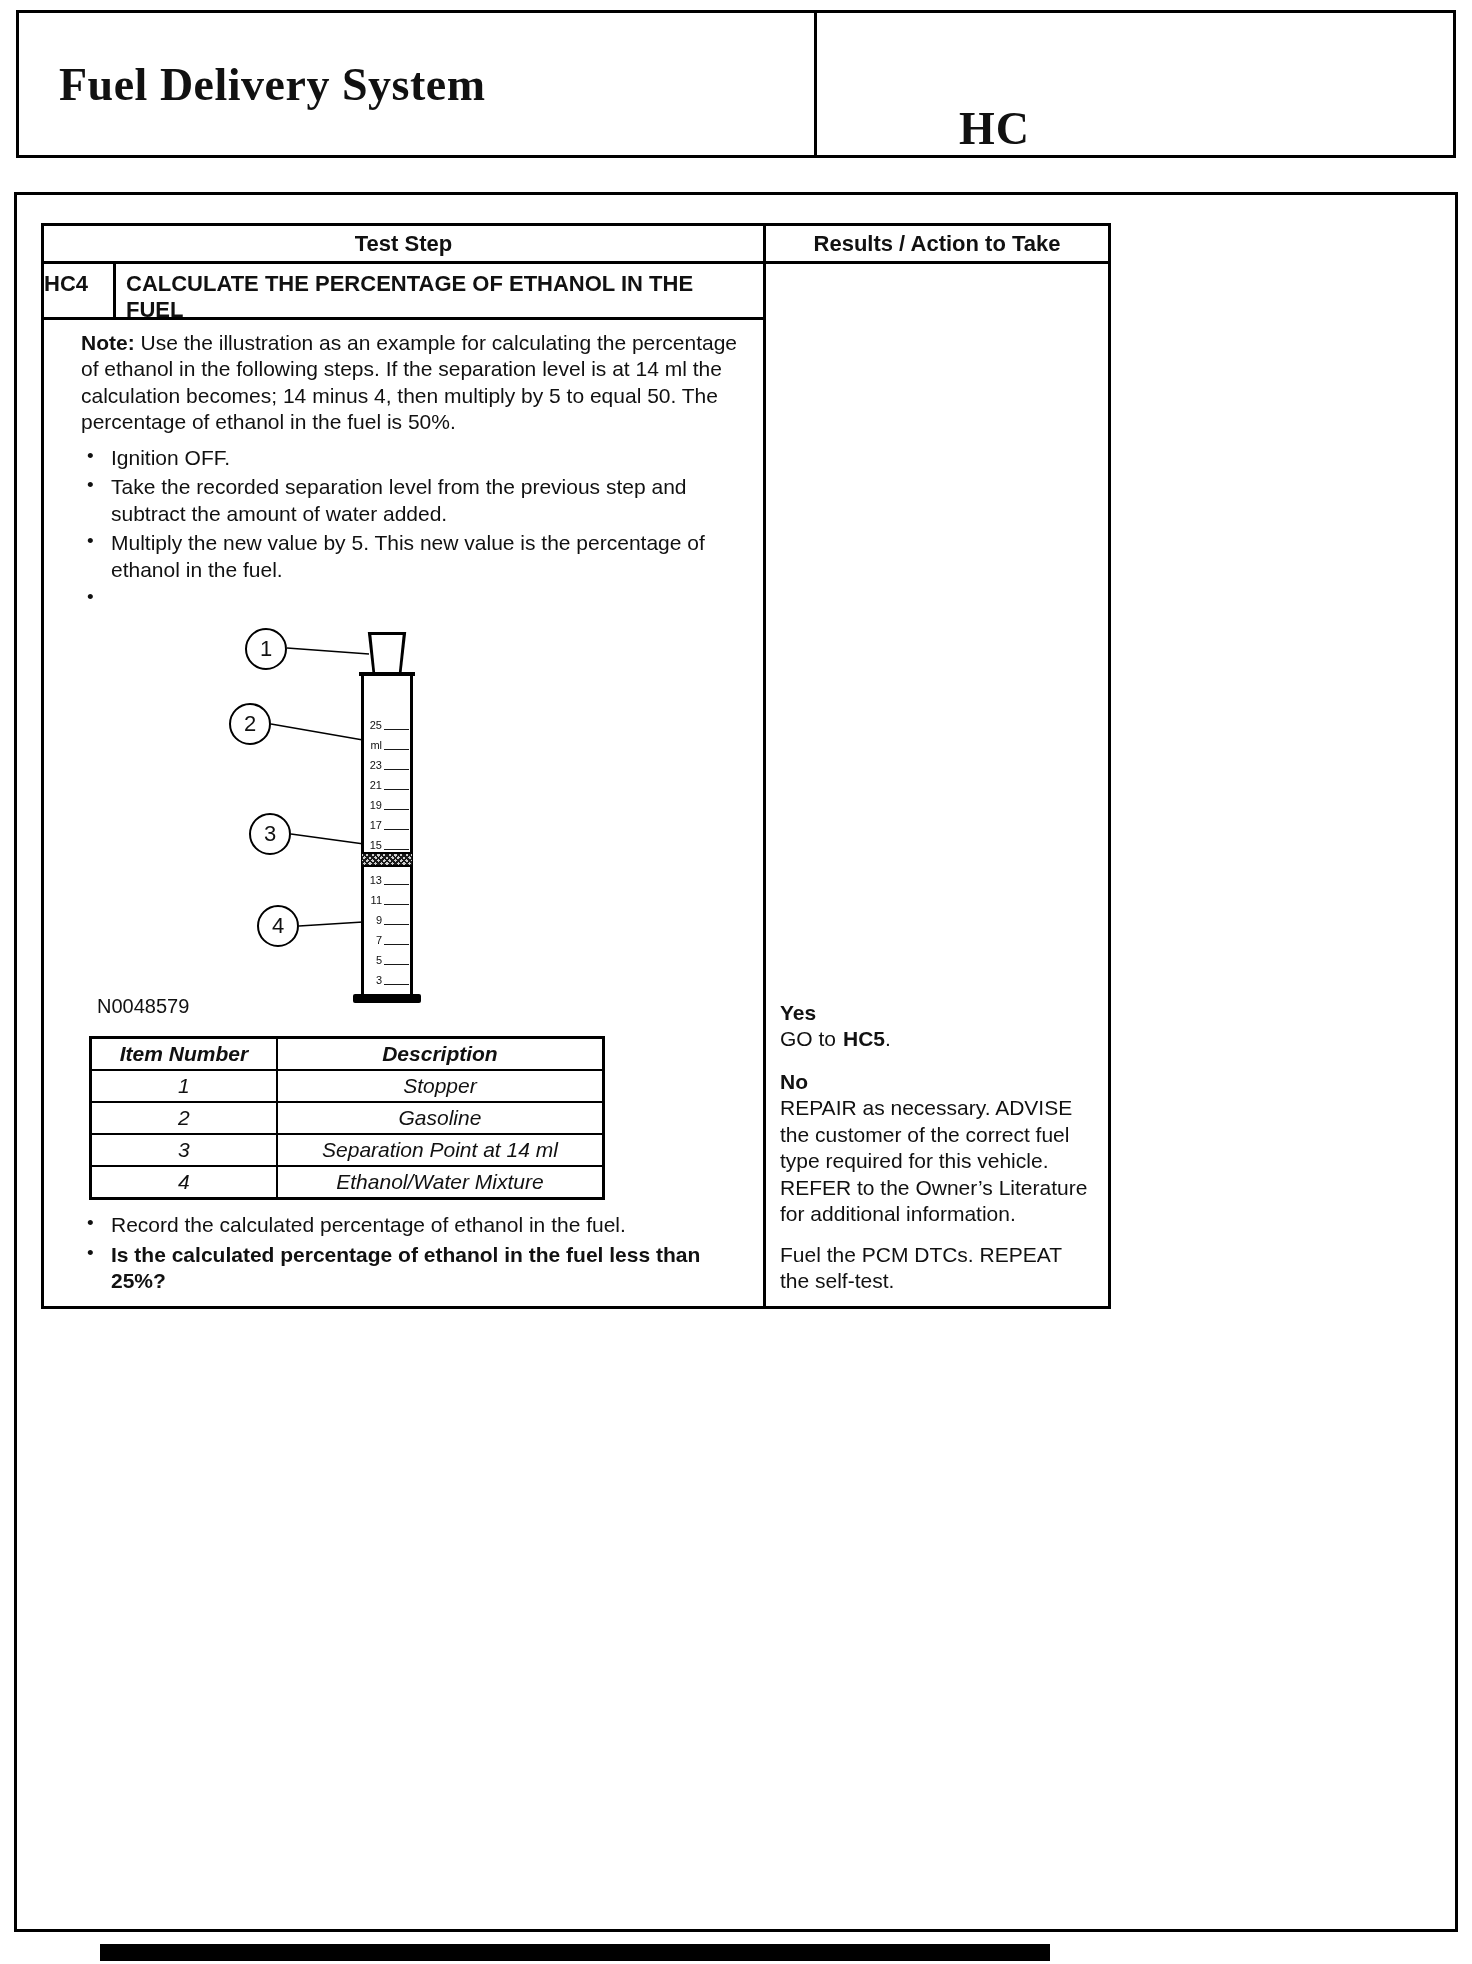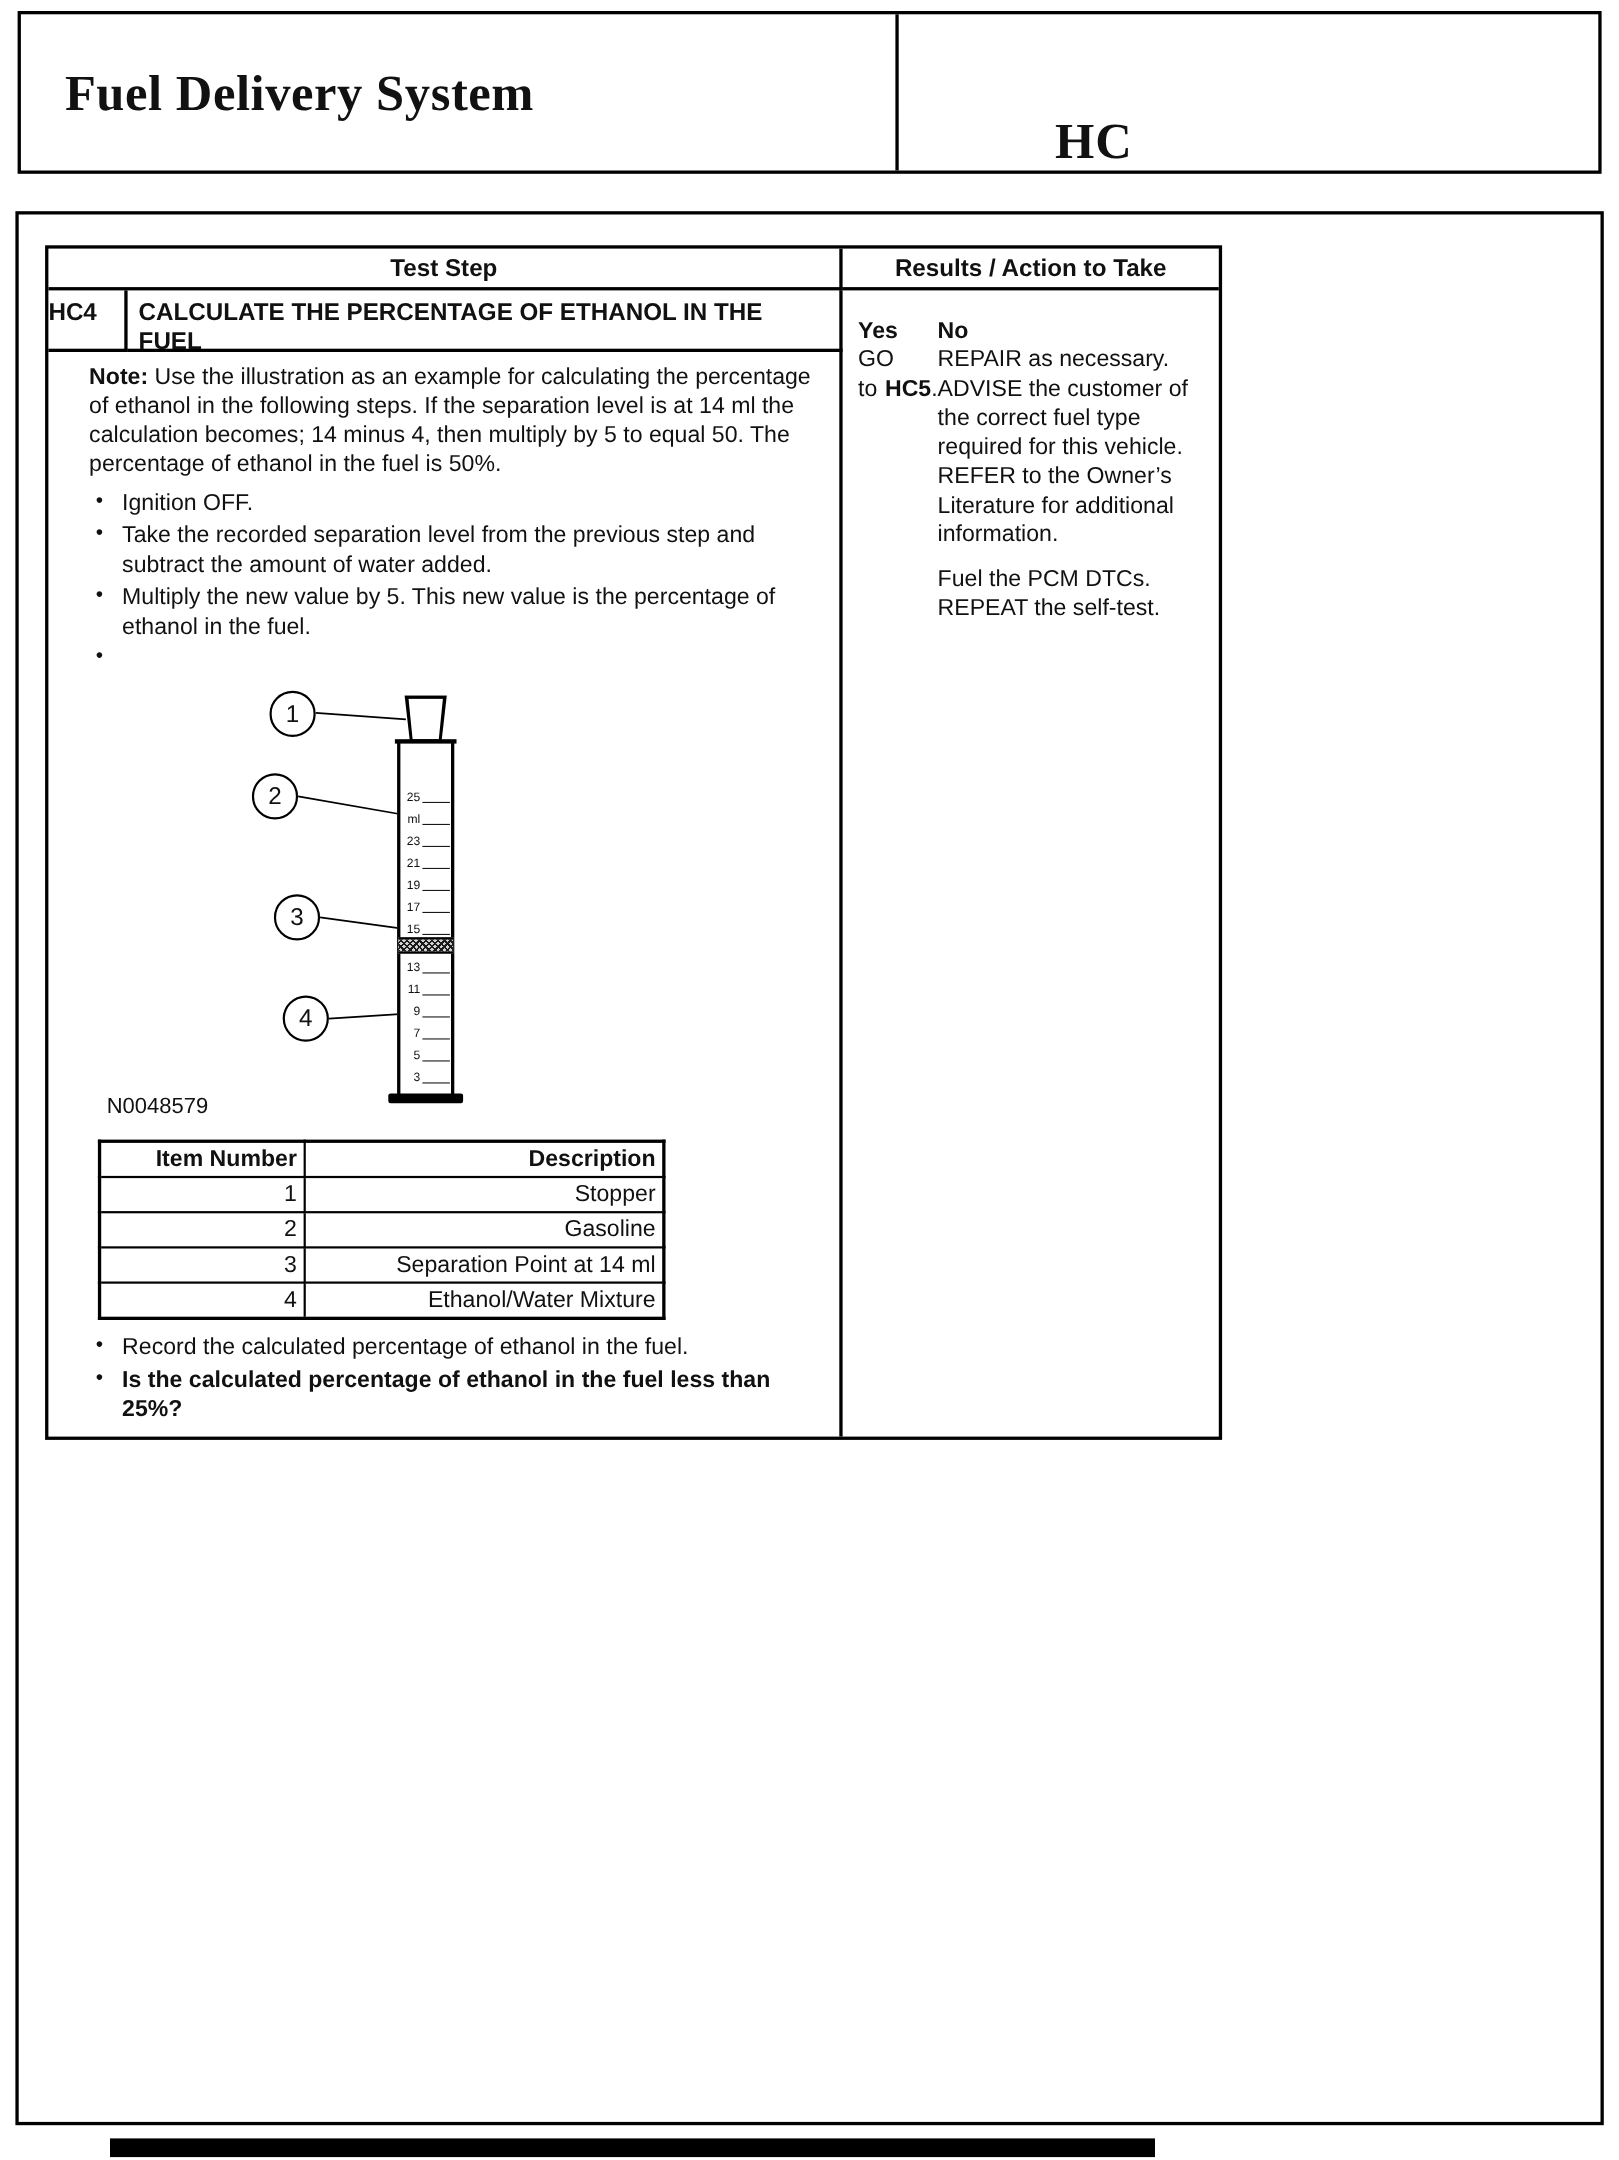--- a/index.html
+++ b/index.html
@@ -72,21 +72,21 @@
     font-weight: bold; font-size: 22px; line-height: 1.18;
     padding: 7px 12px 4px 10px;
   }
   .tt-body {
     grid-column: 1 / 3; grid-row: 3 / 4;
     border-right: 3px solid #000;
     padding: 10px 18px 12px 37px;
   }
   .tt-results {
     grid-column: 3 / 4; grid-row: 2 / 4;
-    display: flex; flex-direction: row; justify-content: flex-end;
+    display: flex; flex-direction: column; justify-content: flex-end;
     padding: 8px 12px 12px 14px;
     line-height: 1.26;
     border-radius: 15px;
   }
 
   .note-para { line-height: 1.26; }
   .b { font-weight: bold; }
 
   .bullet-list { margin-top: 9px; }
   .bullet-row { display: flex; margin-top: 3px; }
@@ -143,23 +143,24 @@
   .fig-num { position: absolute; left: 16px; bottom: 0px; font-size: 20px; }
 
   
   .item-table {
     margin-top: 18px; margin-left: 8px;
     border-collapse: collapse;
     width: 516px; font-size: 21px;
   }
   .item-table th, .item-table td {
     border: 2px solid #000;
-    text-align: right;
+    text-align: center;
     padding: 3px 6px;
     height: 31px;
+    font-style: italic;
   }
   .item-table { border: 3px solid #000; }
   .item-table th { font-weight: bold; }
 
   .closing-bullets { margin-top: 12px; }
 
   
   .res-block { margin-top: 16px; }
   .res-label { font-weight: bold; }
   .res-code { font-weight: bold; margin-left: 7px; }

